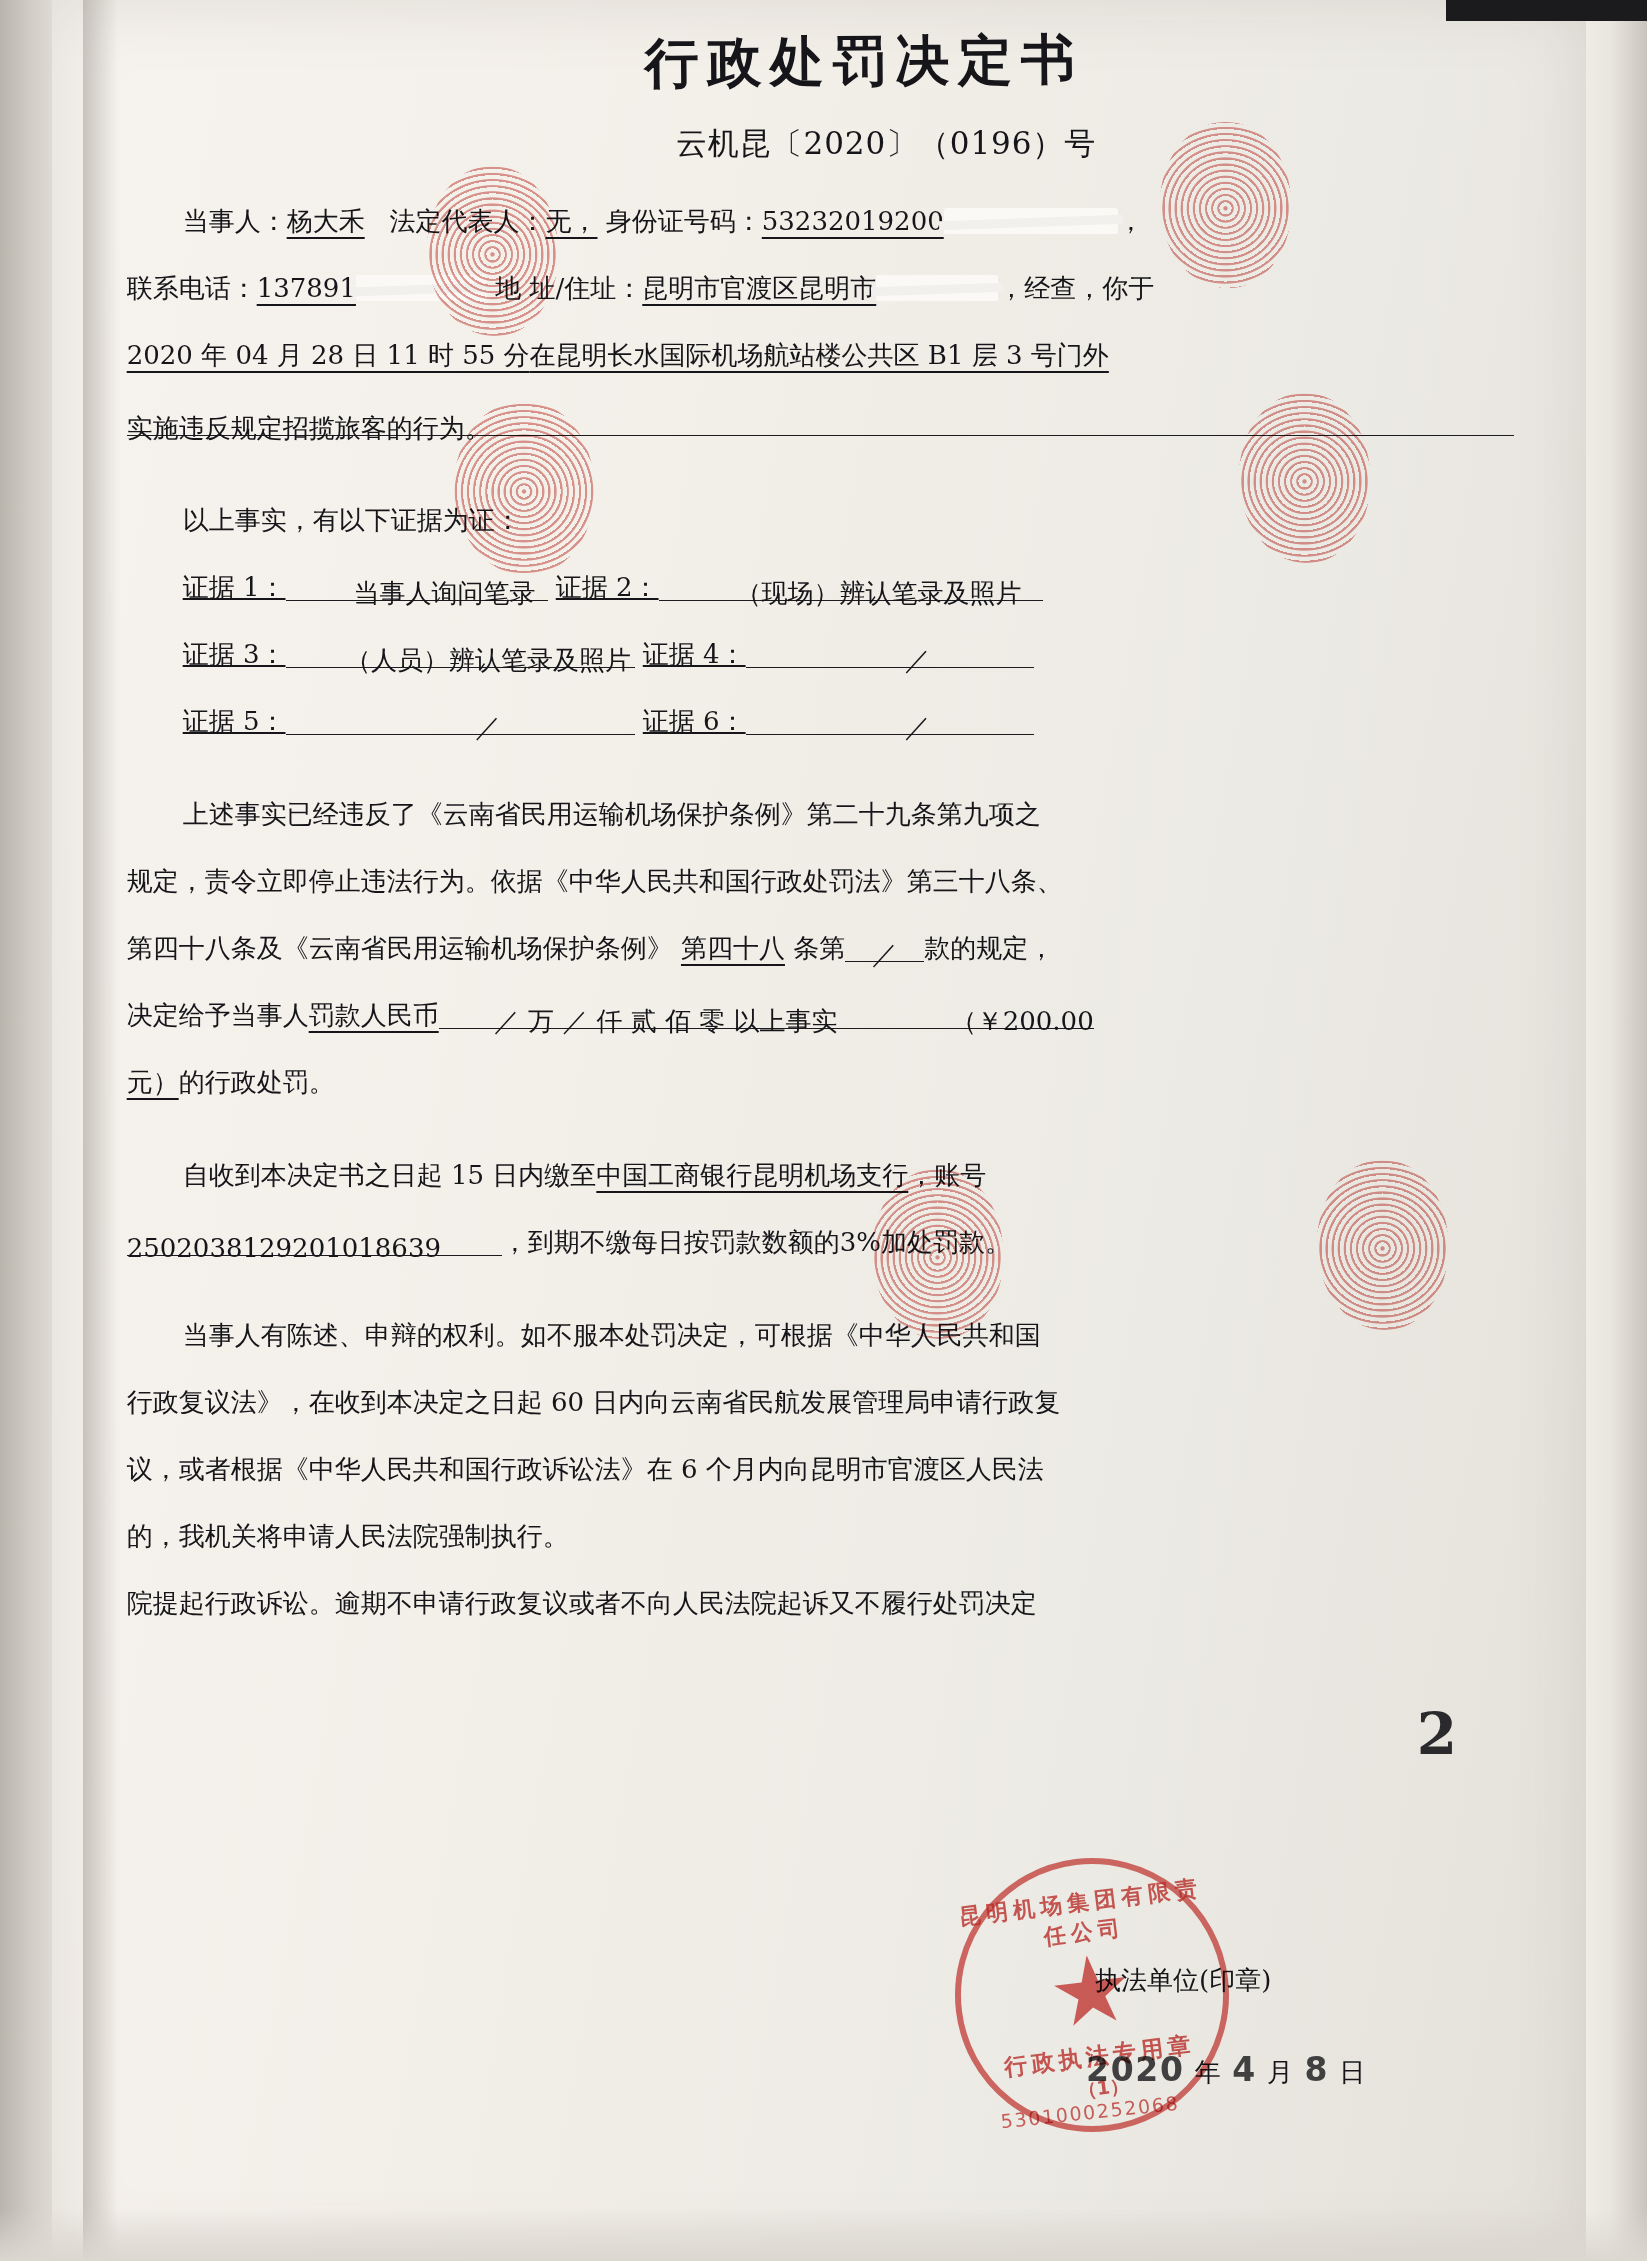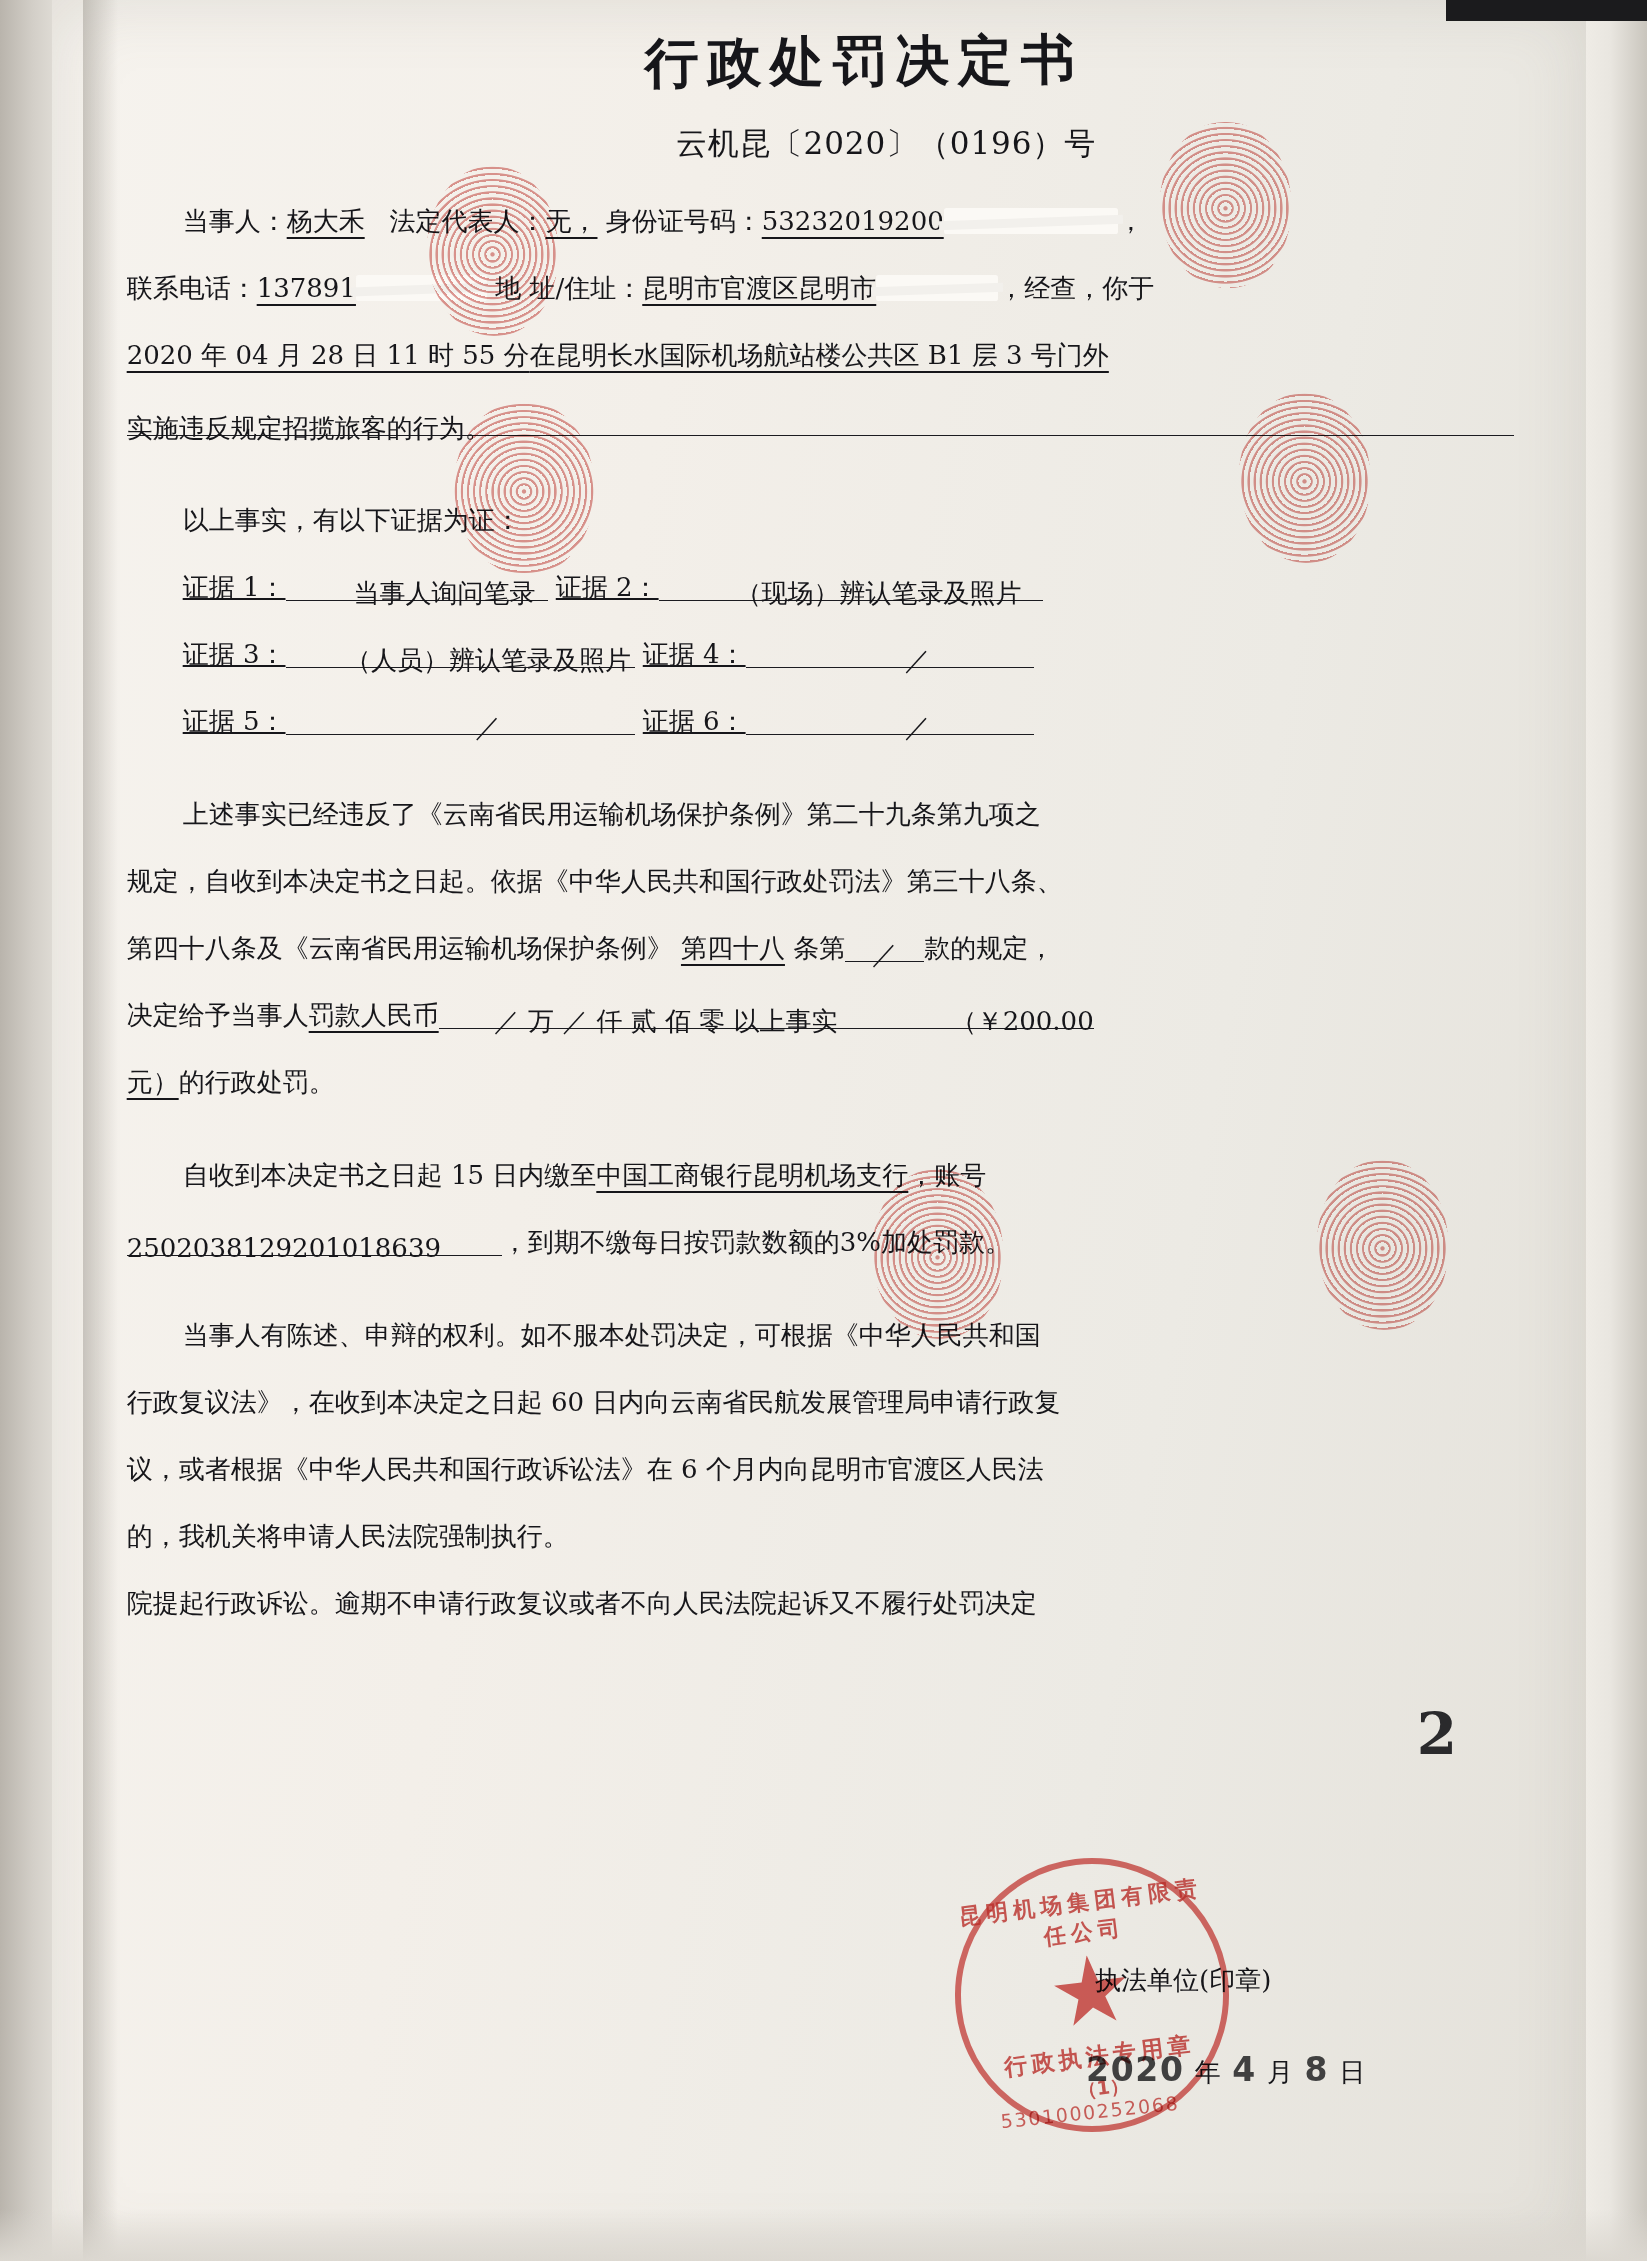--- a/index.html
+++ b/index.html
@@ -216,21 +216,21 @@
     <p class="p indent">
       <span class="evlabel">证据 5：</span><span class="ul-fill" style="width:349px">／</span>
       <span class="evlabel">证据 6：</span><span class="ul-fill" style="width:288px">／</span>
     </p>
 
     <p class="p indent" style="margin-top:26px">
       <span>上述事实已经违反了</span><span>《云南省民用运输机场保护条例》</span><span class="bold">第二十九条第九项</span><span>之</span>
     </p>
 
     <p class="p">
-      <span>规定，自收到本决定书之日起。依据</span><span>《中华人民共和国行政处罚法》</span><span class="bold">第三十八条、</span>
+      <span>规定，责令立即停止违法行为。依据</span><span>《中华人民共和国行政处罚法》</span><span class="bold">第三十八条、</span>
     </p>
 
     <p class="p">
       <span>第四十八条及</span><span>《云南省民用运输机场保护条例》</span>
       <span class="bold u">第四十八</span>
       <span>条第</span><span class="ul-fill" style="width:79px">／</span><span>款的规定，</span>
     </p>
 
     <p class="p">
       <span>决定给予当事人</span><span class="u bold">罚款人民币</span><span class="ul-fill bold" style="width:454px">／ 万 ／ 仟 贰 佰 零 以上事实</span><span class="ul-fill bold" style="width:201px;text-align:right">（￥200.00</span>

